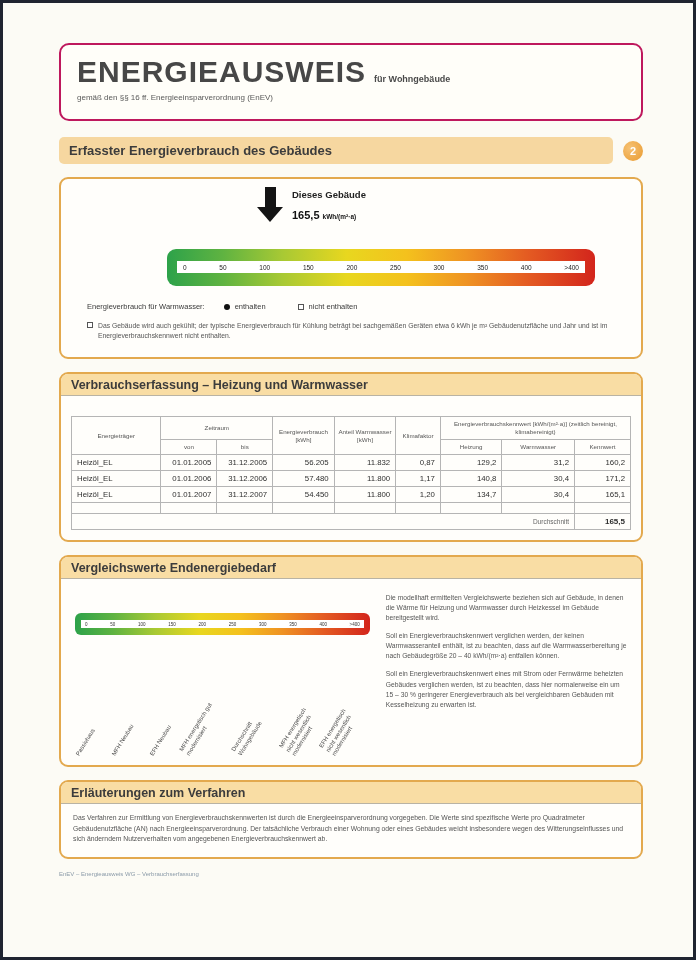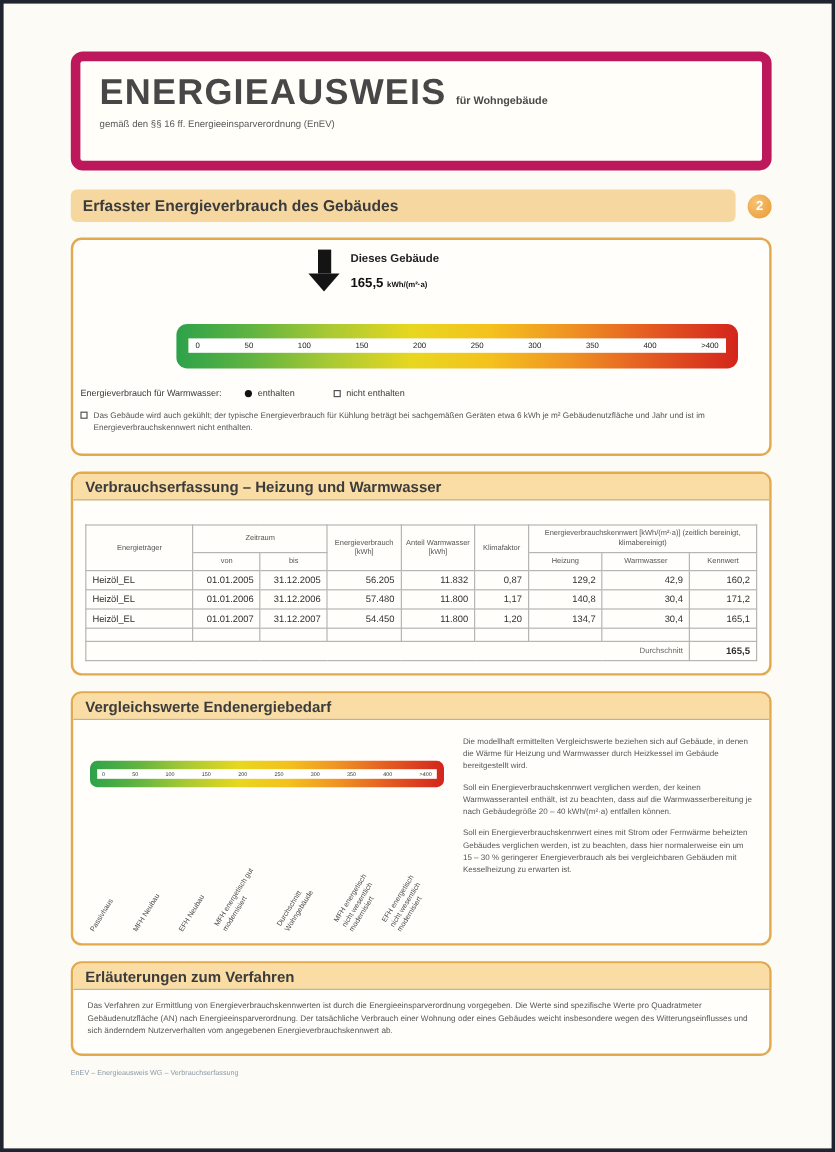--- a/index.html
+++ b/index.html
@@ -5,22 +5,22 @@
   * { margin:0; padding:0; box-sizing:border-box; }
   html,body { width:696px; height:960px; background:#e8e8e8; }
   body { font-family:"Liberation Sans", sans-serif; }
   .photo-frame {
     position:absolute; inset:0; width:696px; height:960px;
     border:3px solid #1f2430; background:#fcfbf5;
     padding:40px 50px 0 56px;
   }
   
   .title-box {
-    border:8px solid #be185d; border-radius:10px;
-    padding:10px 16px 8px; background:#fffef9; height:99px;
+    border:2px solid #be185d; border-radius:10px;
+    padding:10px 16px 8px; background:#fffef9; height:78px;
   }
   .title-line { display:flex; align-items:baseline; }
   .main-title { font-size:30px; font-weight:bold; color:#474747; letter-spacing:1px; }
   .title-suffix { font-size:9px; font-weight:bold; color:#4a4a4a; margin-left:8px; }
   .subtitle { font-size:8px; color:#5a5a5a; margin-top:4px; }
   
   .banner-row { display:flex; align-items:center; margin-top:16px; }
   .banner {
     flex:1; background:#f6d7a0; border-radius:5px; padding:6px 10px;
     font-size:13px; font-weight:bold; color:#3c3c3c;
@@ -35,21 +35,21 @@
   .section {
     border:2px solid #e3a94e; border-radius:9px; margin-top:13px;
     background:#fffefb; overflow:hidden;
   }
   .section-header {
     background:#f9dda4; padding:4px 10px 3px;
     font-size:12.5px; font-weight:bold; color:#3c3c3c;
     border-bottom:1px solid #b9b3a4;
   }
   
-  .kennwert-body { position:relative; padding:8px 4px 12px; height:178px;border-radius:11px; }
+  .kennwert-body { position:relative; padding:8px 24px 12px; height:178px;border-radius:11px; }
   .marker { position:absolute; left:196px; top:8px; display:flex; gap:9px; }
   .arrow { display:flex; flex-direction:column; align-items:center; }
   .arrow-stem { width:11px; height:20px; background:#141414; }
   .arrow-head {
     width:0; height:0;
     border-left:13px solid transparent; border-right:13px solid transparent;
     border-top:15px solid #141414;
   }
   .marker-texts { padding-top:2px; }
   .marker-label { font-size:9.5px; font-weight:bold; color:#222; }
@@ -204,21 +204,21 @@
         </thead>
         <tbody>
           <tr>
             <td>Heizöl_EL</td>
             <td class="num">01.01.2005</td>
             <td class="num">31.12.2005</td>
             <td class="num">56.205</td>
             <td class="num">11.832</td>
             <td class="num">0,87</td>
             <td class="num">129,2</td>
-            <td class="num">42,9</td>
+            <td class="num">31,2</td>
             <td class="num">160,2</td>
           </tr>
           <tr>
             <td>Heizöl_EL</td>
             <td class="num">01.01.2006</td>
             <td class="num">31.12.2006</td>
             <td class="num">57.480</td>
             <td class="num">11.800</td>
             <td class="num">1,17</td>
             <td class="num">140,8</td>

